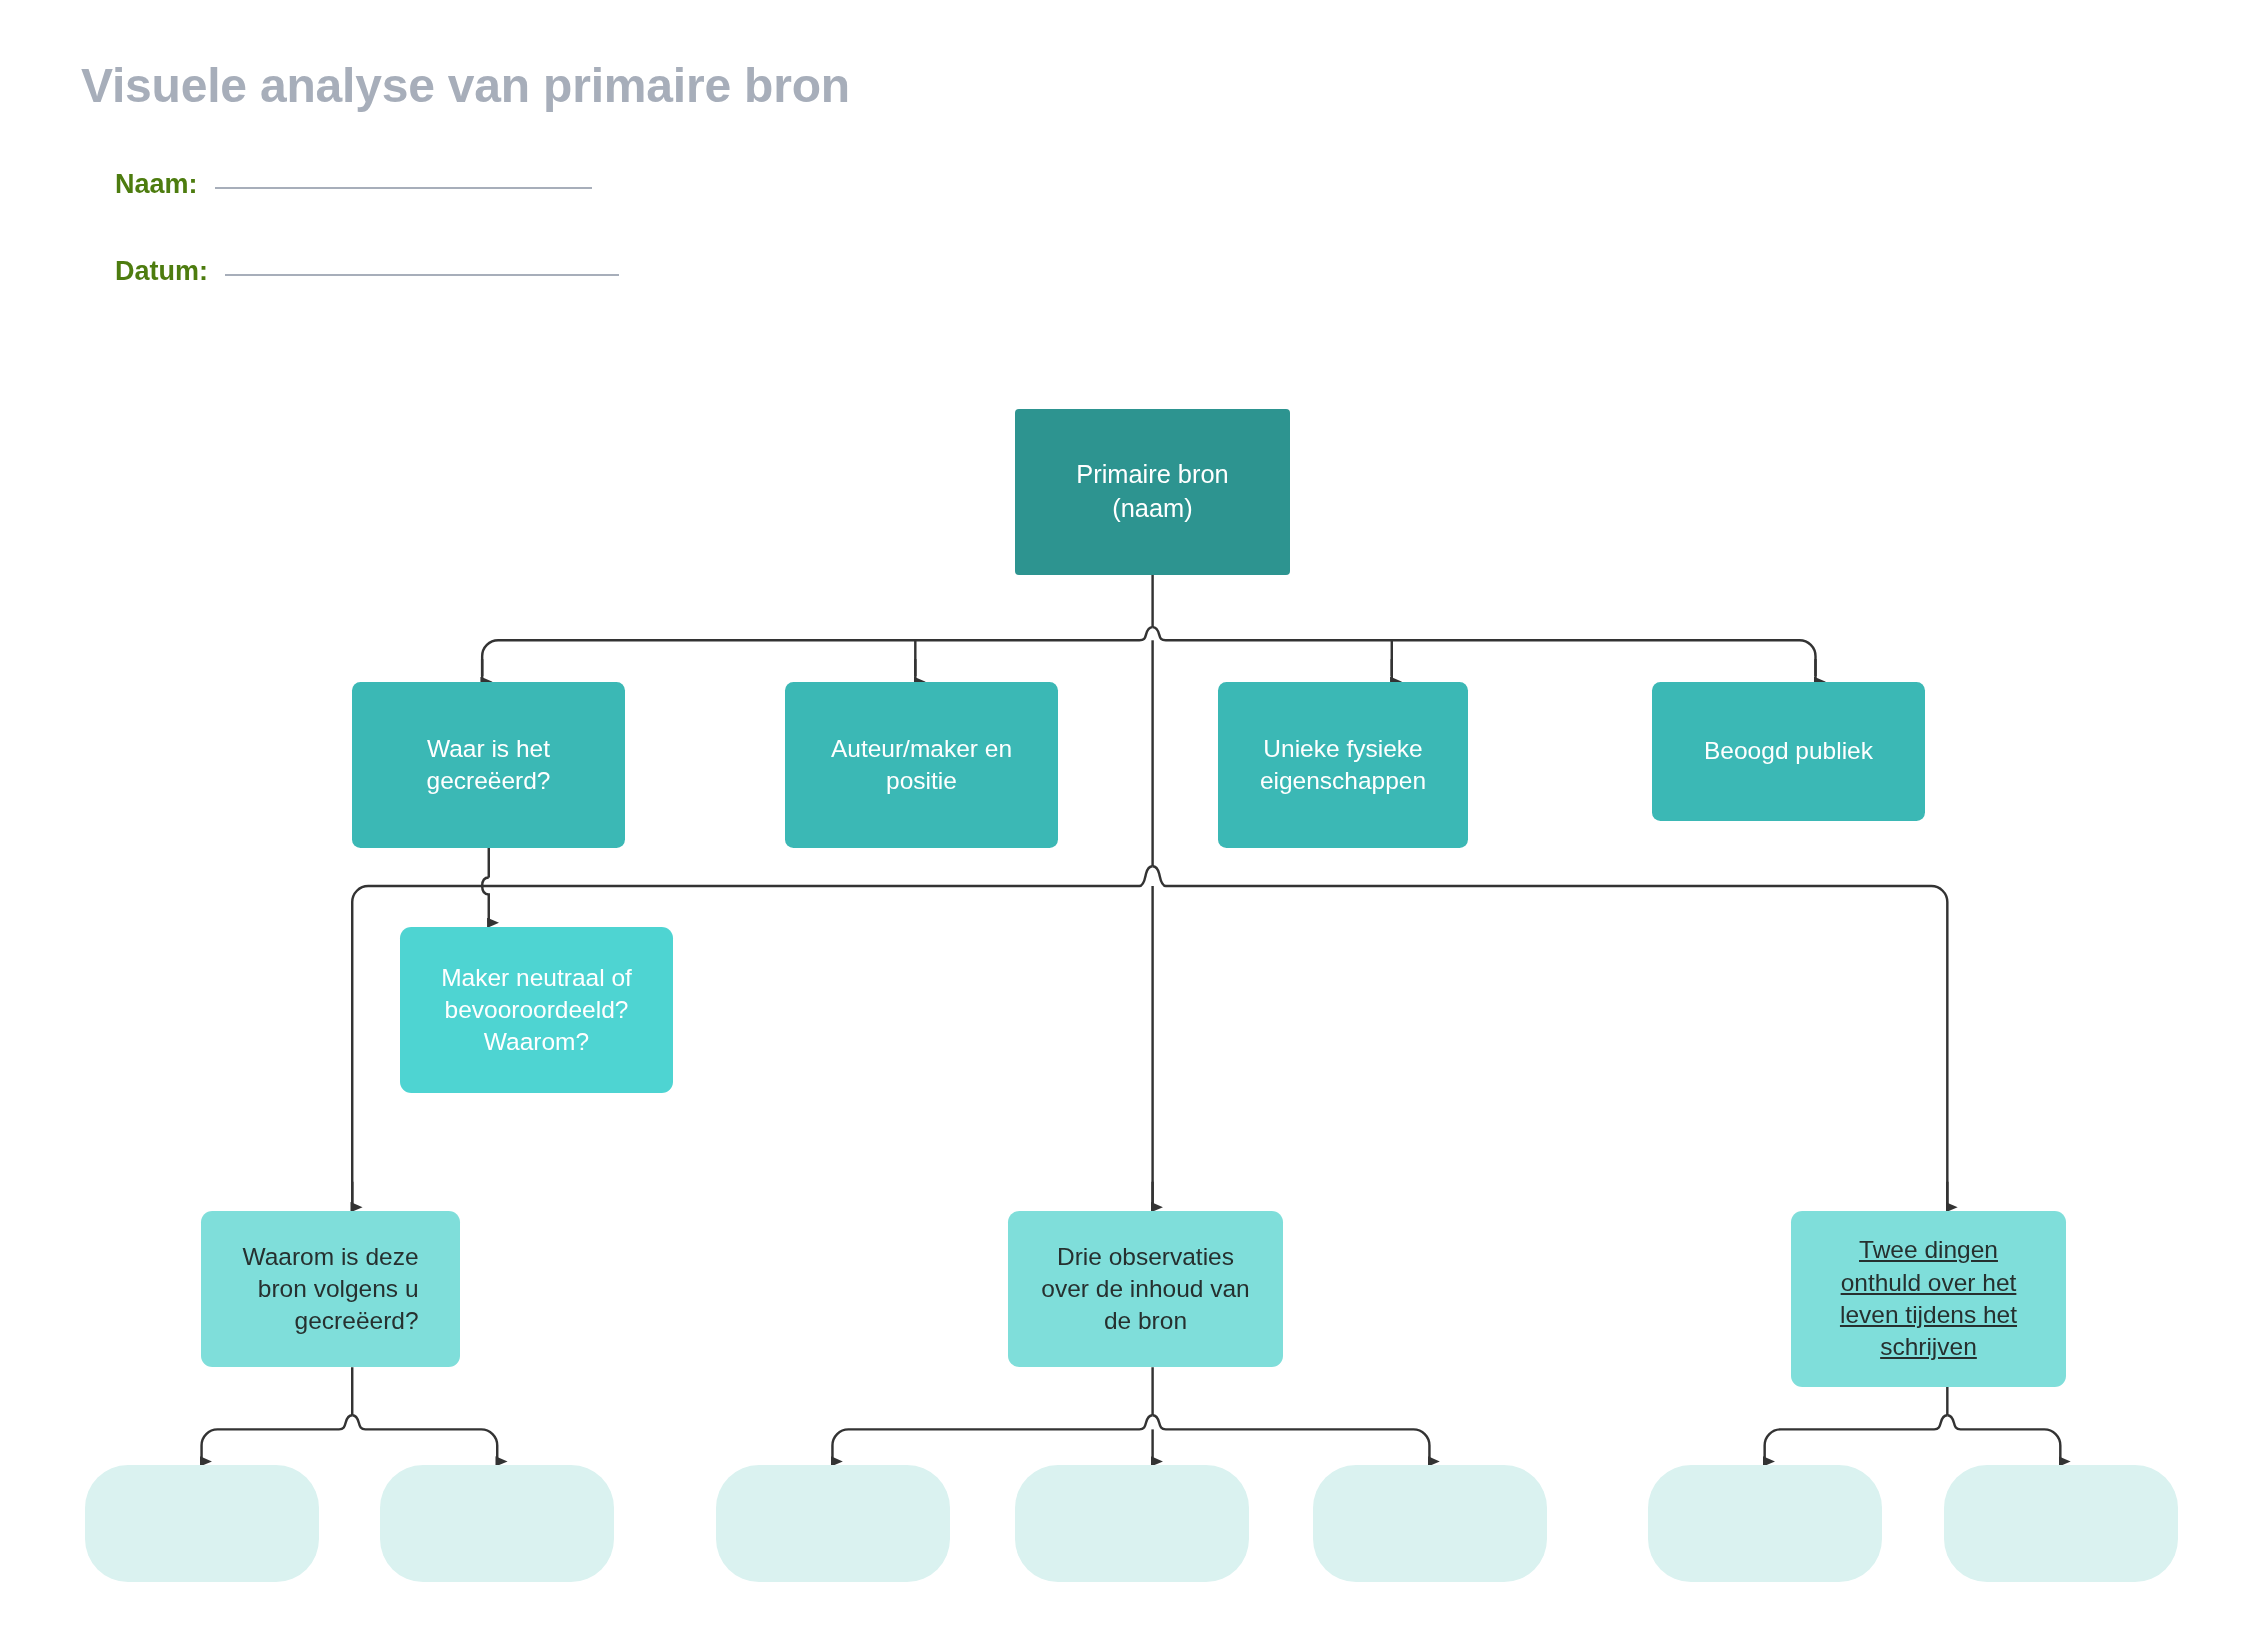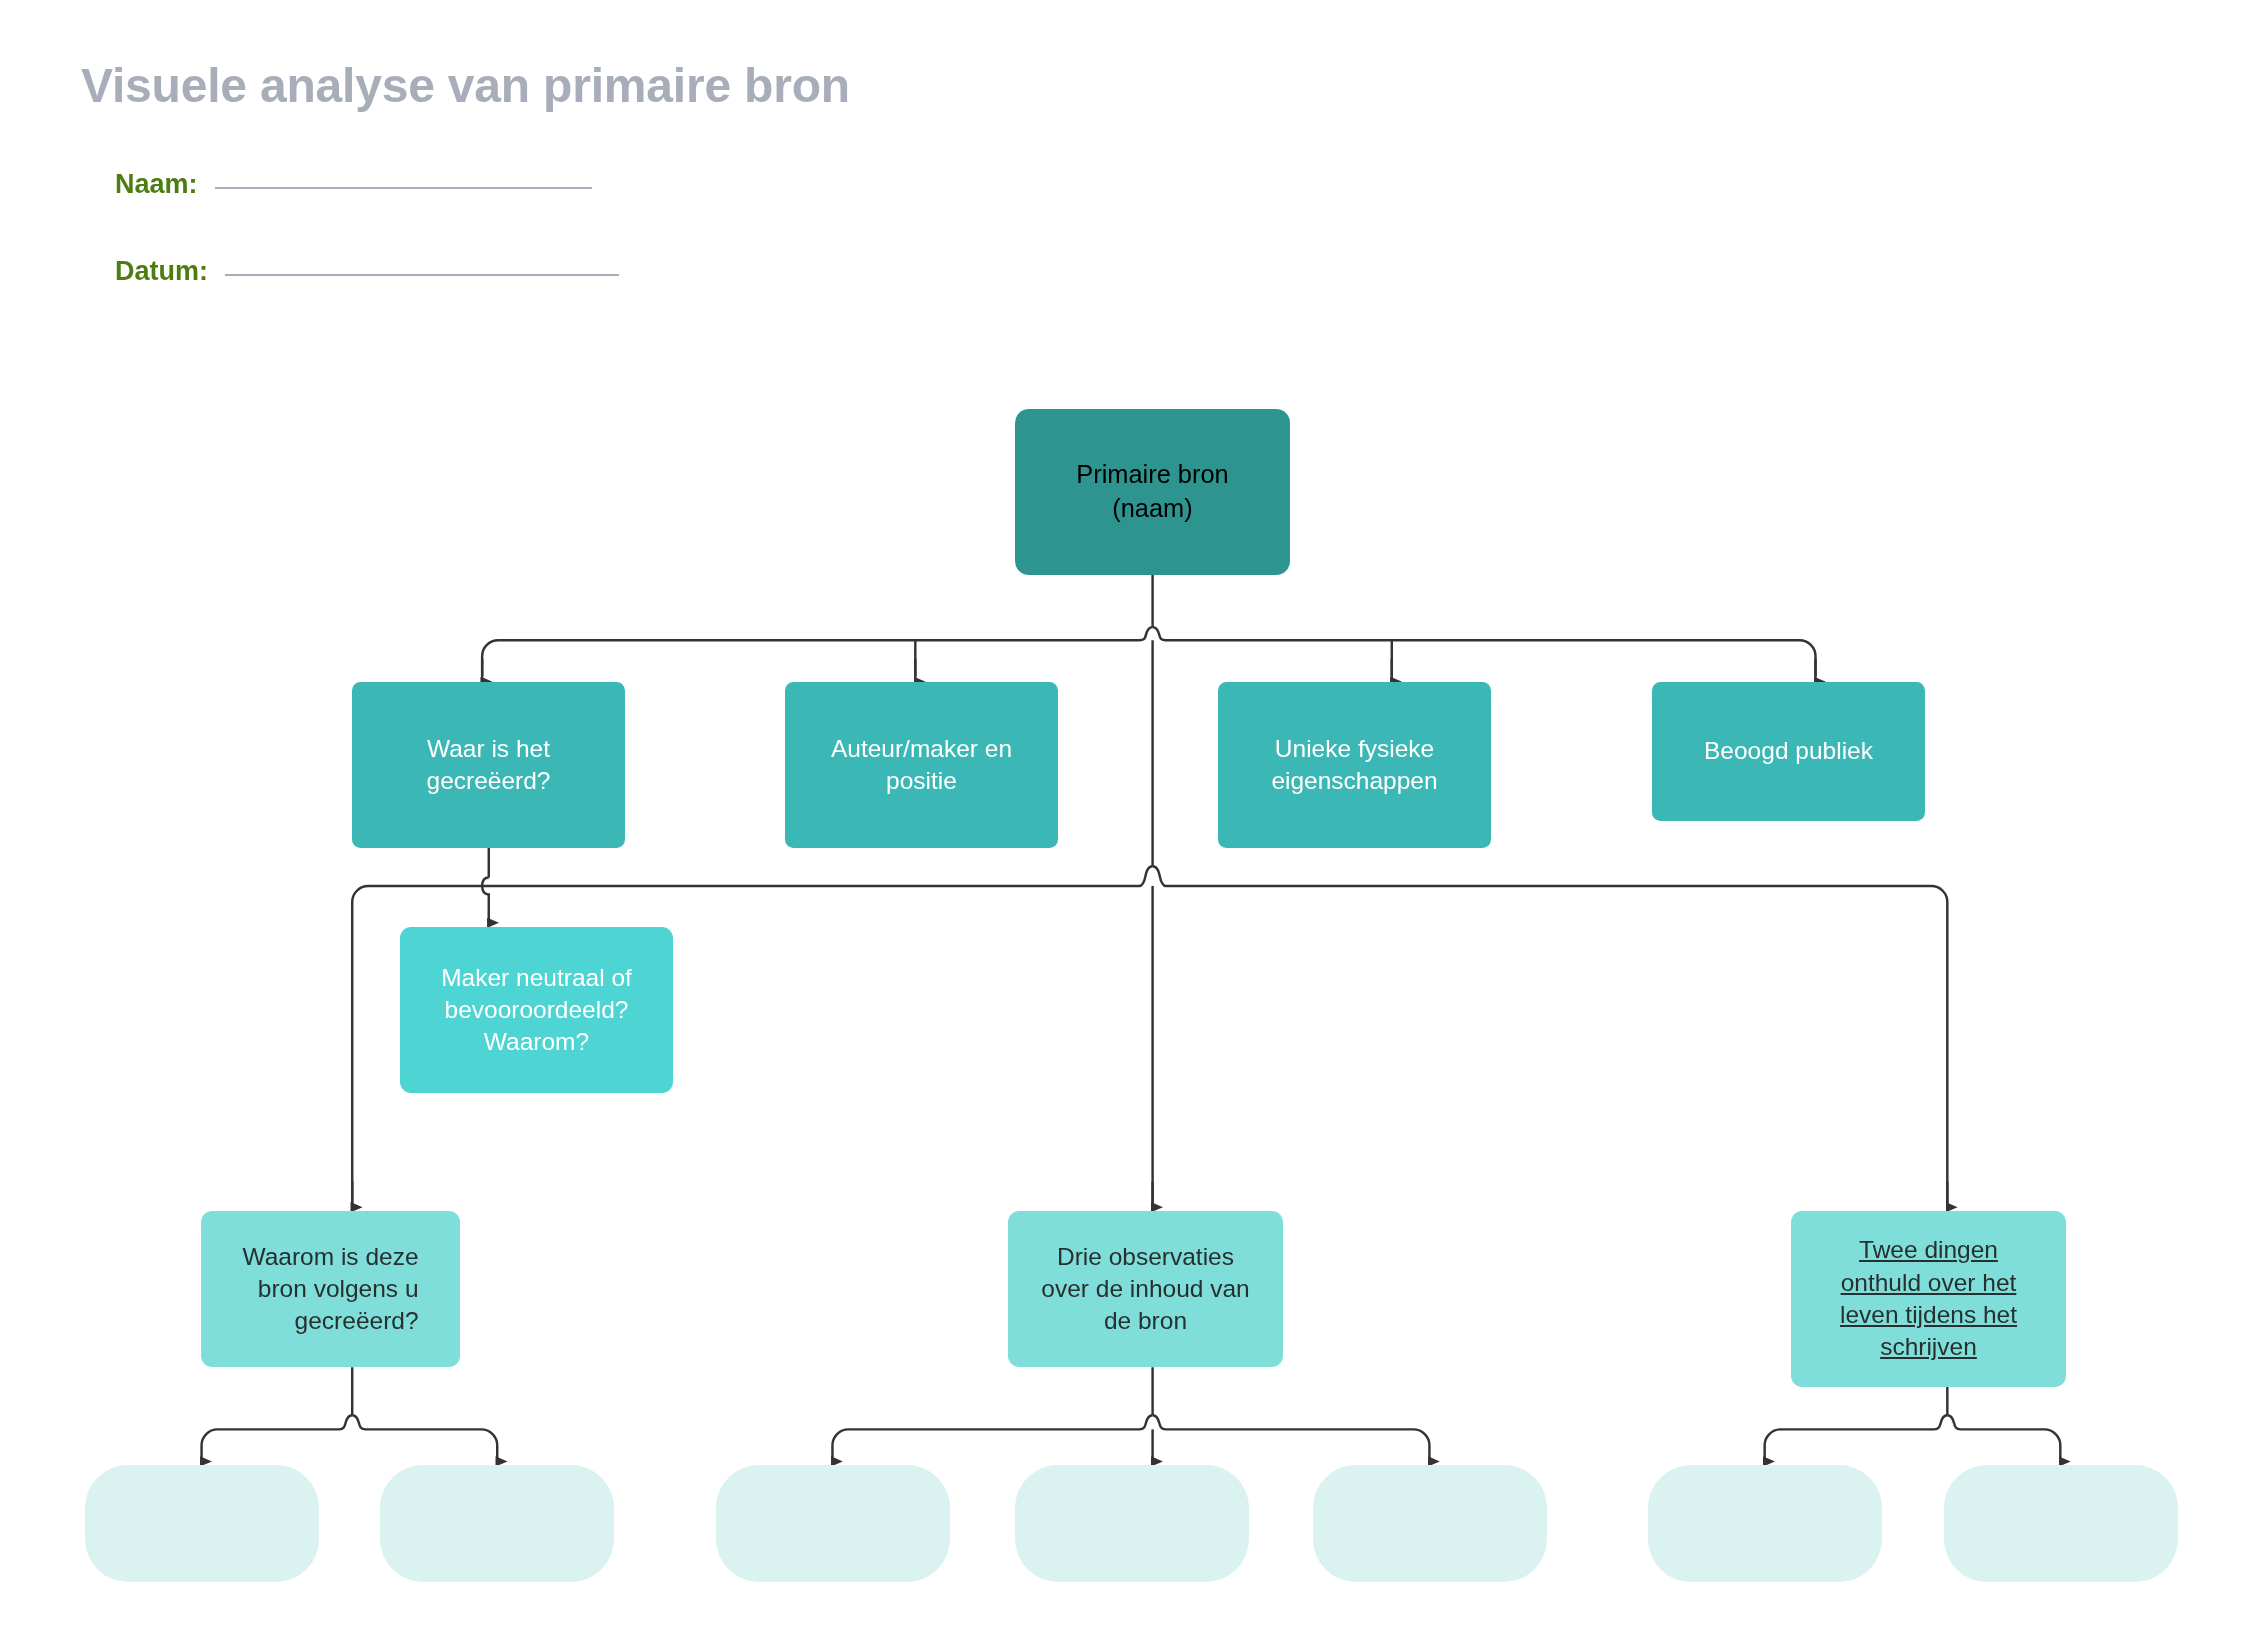--- a/index.html
+++ b/index.html
@@ -69,22 +69,22 @@
     display: flex;
     align-items: center;
     justify-content: center;
     text-align: center;
     line-height: 1.32;
     padding: 5.6px 13px;
     white-space: pre-line;
   }
   .node.level1 {
     background: #2d9490;
-    color: #000000;
-    border-radius: 14px;
+    color: #ffffff;
+    border-radius: 4px;
     font-size: 25.4px;
   }
   .node.level2 {
     background: #3bb8b5;
     color: #ffffff;
     border-radius: 8.5px;
     font-size: 24.5px;
   }
   .node.level3 {
     background: #4ed4d2;
@@ -179,21 +179,21 @@
     </g>
   </svg>
 
   <div class="node level1" style="left:1015px; top:409px; width:275px; height:166px;">Primaire bron
 (naam)</div>
 
   <div class="node level2" style="left:352px; top:682px; width:273px; height:166px;">Waar is het
 gecreëerd?</div>
   <div class="node level2" style="left:785px; top:682px; width:273px; height:166px;">Auteur/maker en
 positie</div>
-  <div class="node level2" style="left:1218px; top:682px; width:273px; height:166px;">Unieke fysieke
+  <div class="node level2" style="left:1218px; top:682px; width:250px; height:166px;">Unieke fysieke
 eigenschappen</div>
   <div class="node level2" style="left:1652px; top:682px; width:273px; height:139px;">Beoogd publiek</div>
 
   <div class="node level3" style="left:352px; top:927px; width:273px; height:166px;margin-left:48px;">Maker neutraal of
 bevooroordeeld?
 Waarom?</div>
 
   <div class="node level4" style="left:201px; top:1211px; width:259px; height:156px;text-align:right;">Waarom is deze
 bron volgens u
 gecreëerd?</div>

